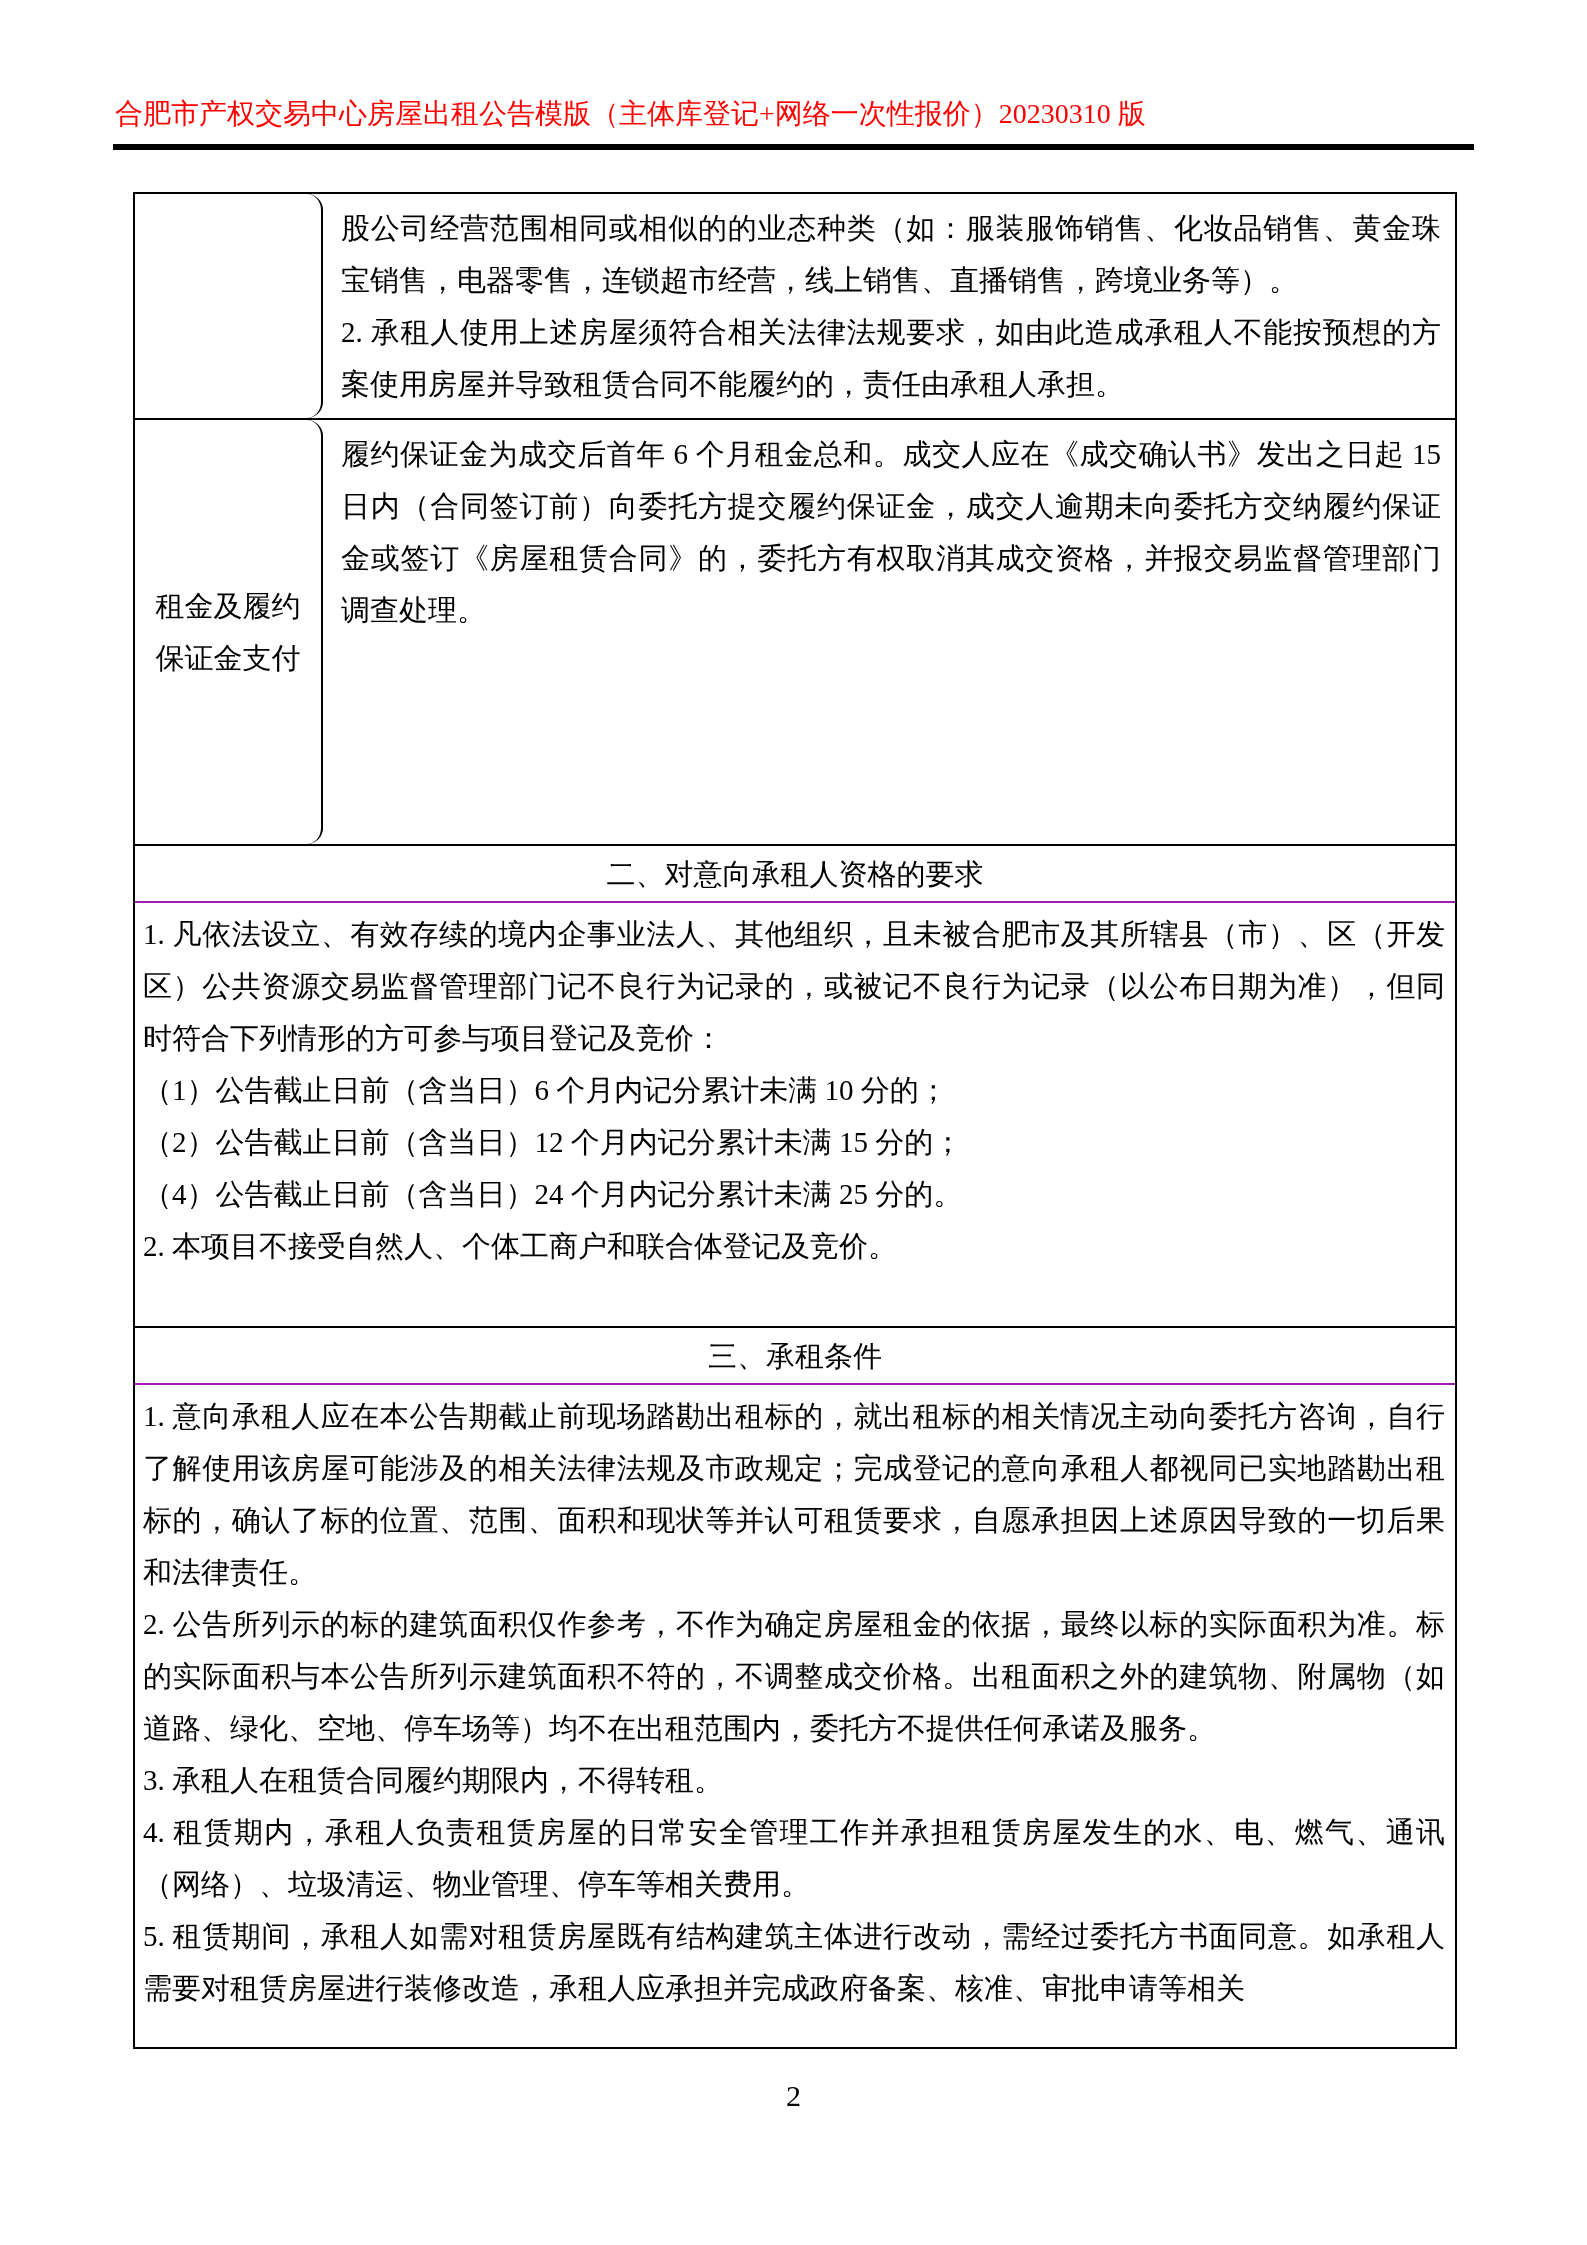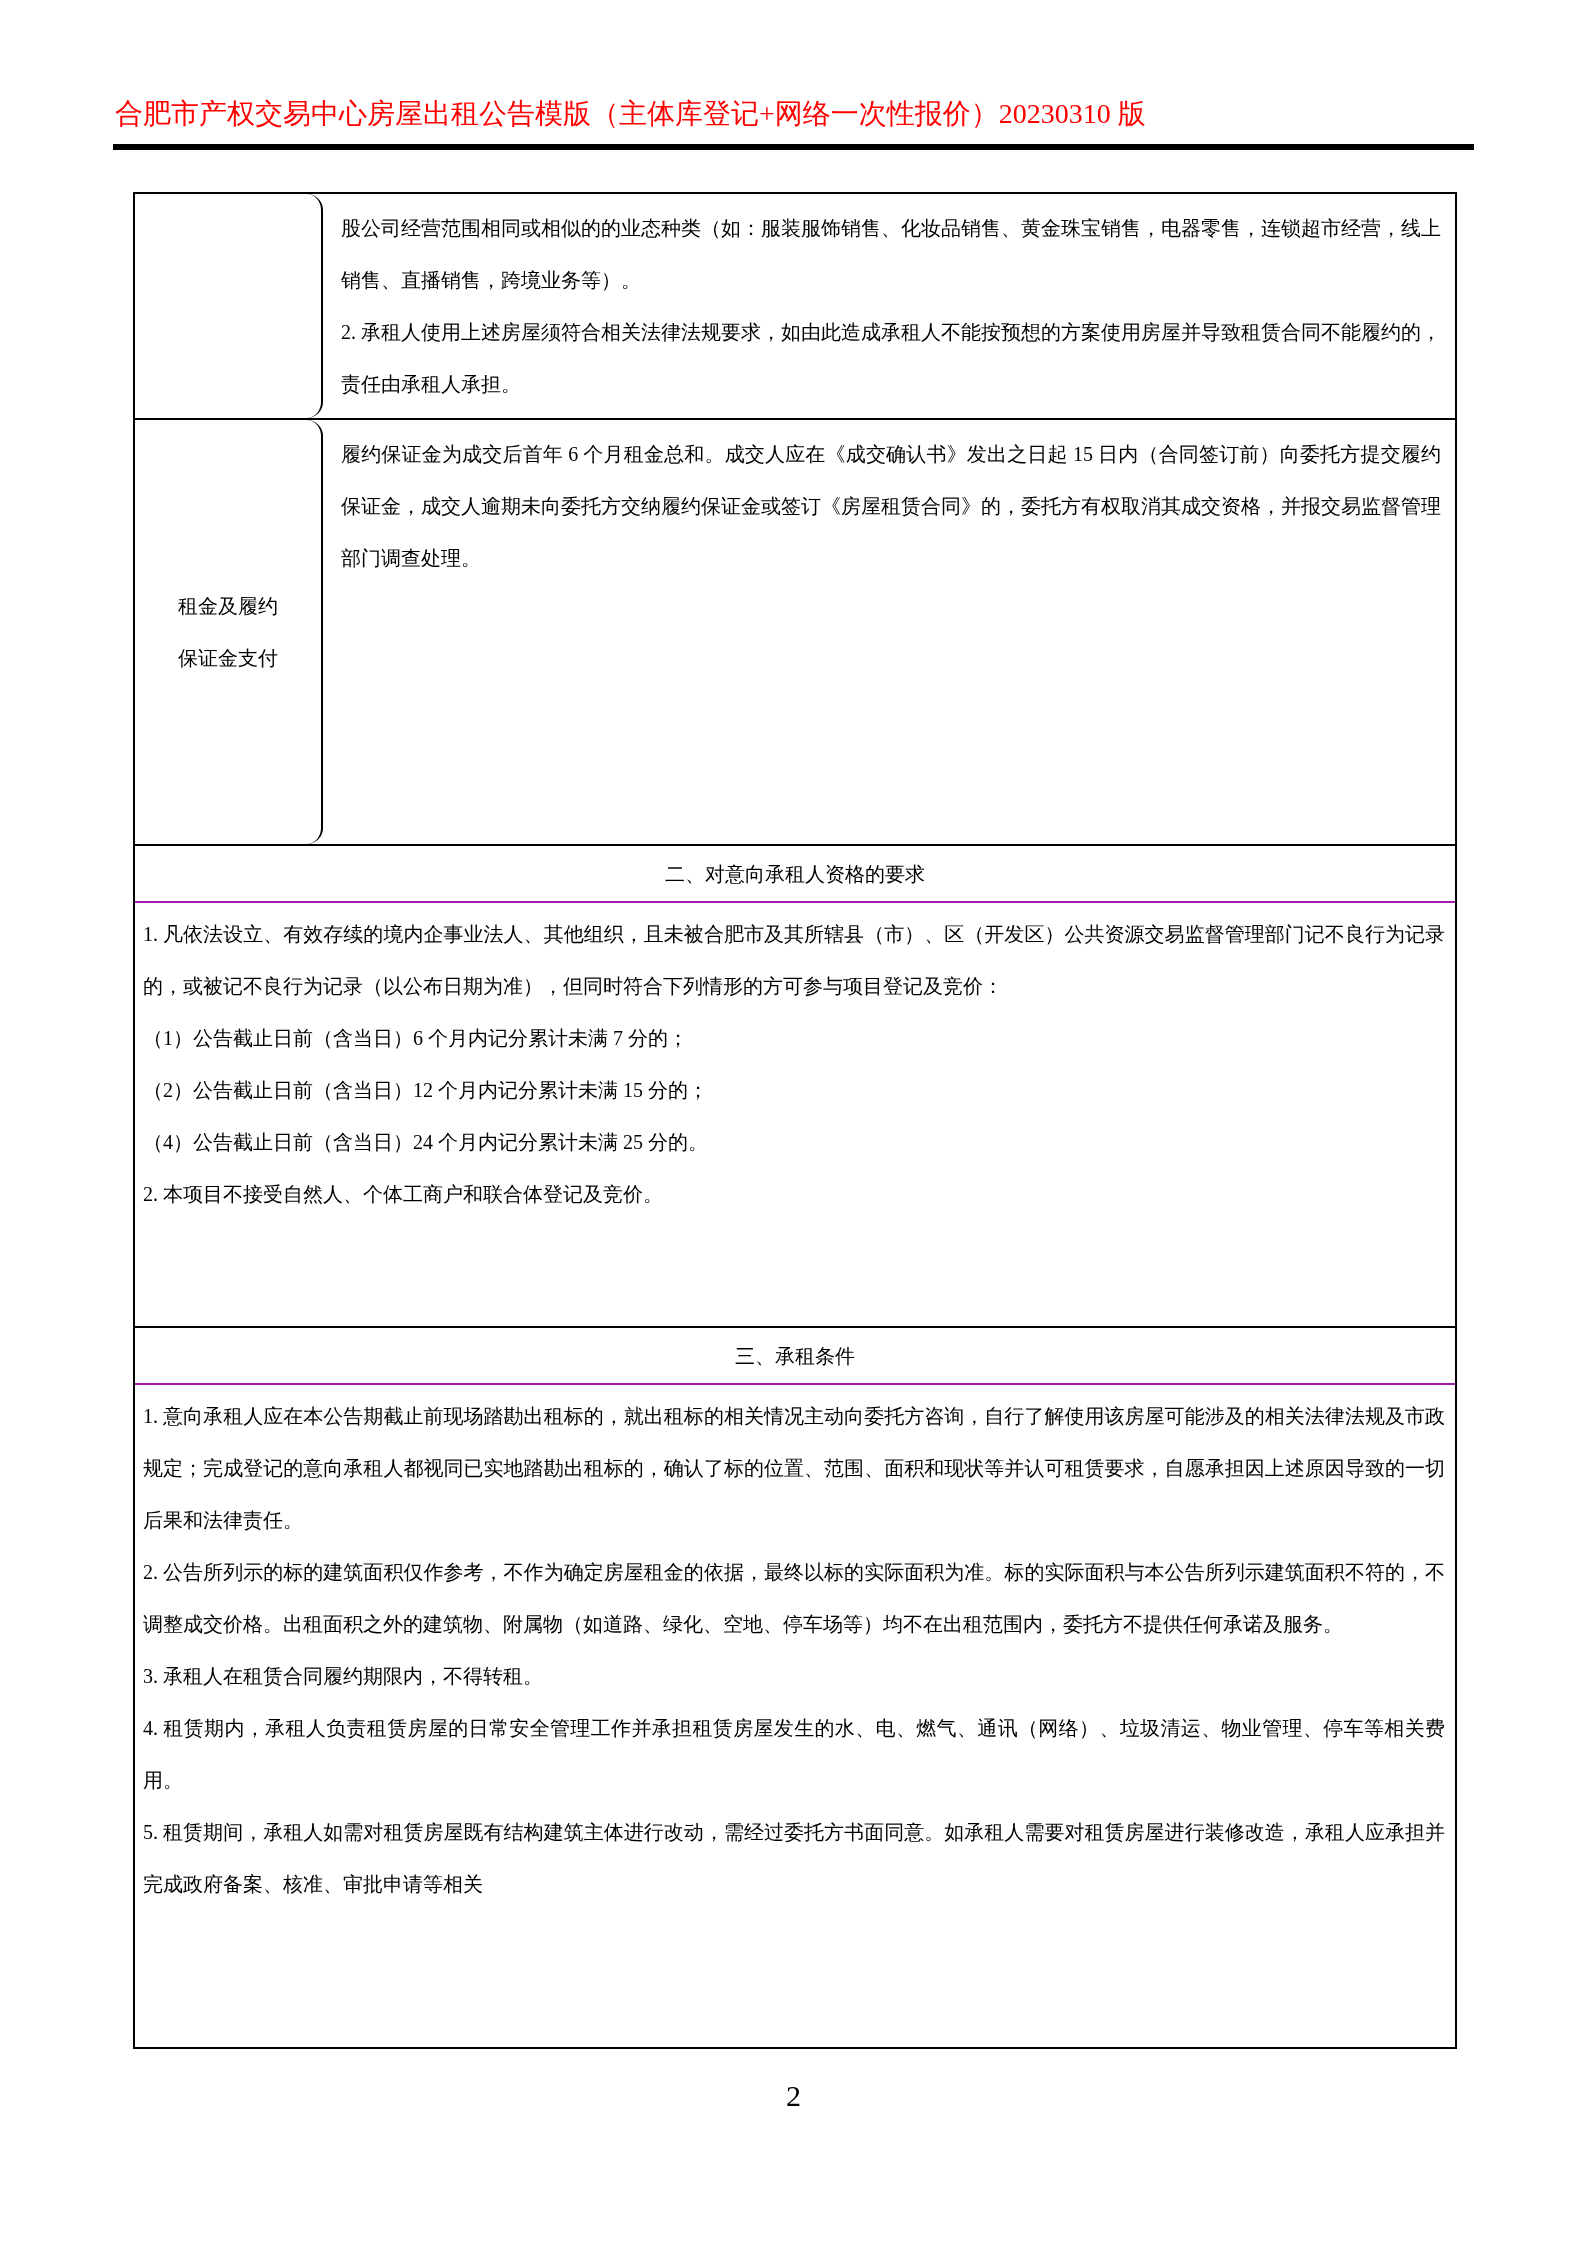--- a/index.html
+++ b/index.html
@@ -33,21 +33,21 @@
     height: 6px;
     background: #000000;
   }
   .doc-table {
     position: absolute;
     left: 133px;
     top: 192px;
     width: 1324px;
     border: 2px solid #000000;
     box-sizing: border-box;
-    font-size: 20px;
+    font-size: 29px;
     line-height: 52px;
   }
   .row {
     display: flex;
     border-bottom: 2px solid #000000;
     box-sizing: border-box;
   }
   .row:last-child {
     border-bottom: none;
   }
@@ -132,21 +132,21 @@
       </div>
     </div>
 
     <div class="section-title-row">
       <span>二、对意向承租人资格的要求</span>
     </div>
 
     <div class="row row-qual">
       <div class="full-cell">
         <p>1. 凡依法设立、有效存续的境内企事业法人、其他组织，且未被合肥市及其所辖县（市）、区（开发区）公共资源交易监督管理部门记不良行为记录的，或被记不良行为记录（以公布日期为准），但同时符合下列情形的方可参与项目登记及竞价：</p>
-        <p>（1）公告截止日前（含当日）6 个月内记分累计未满 7 分的；</p>
+        <p>（1）公告截止日前（含当日）6 个月内记分累计未满 10 分的；</p>
         <p>（2）公告截止日前（含当日）12 个月内记分累计未满 15 分的；</p>
         <p>（4）公告截止日前（含当日）24 个月内记分累计未满 25 分的。</p>
         <p>2. 本项目不接受自然人、个体工商户和联合体登记及竞价。</p>
       </div>
     </div>
 
     <div class="section-title-row">
       <span>三、承租条件</span>
     </div>
 

